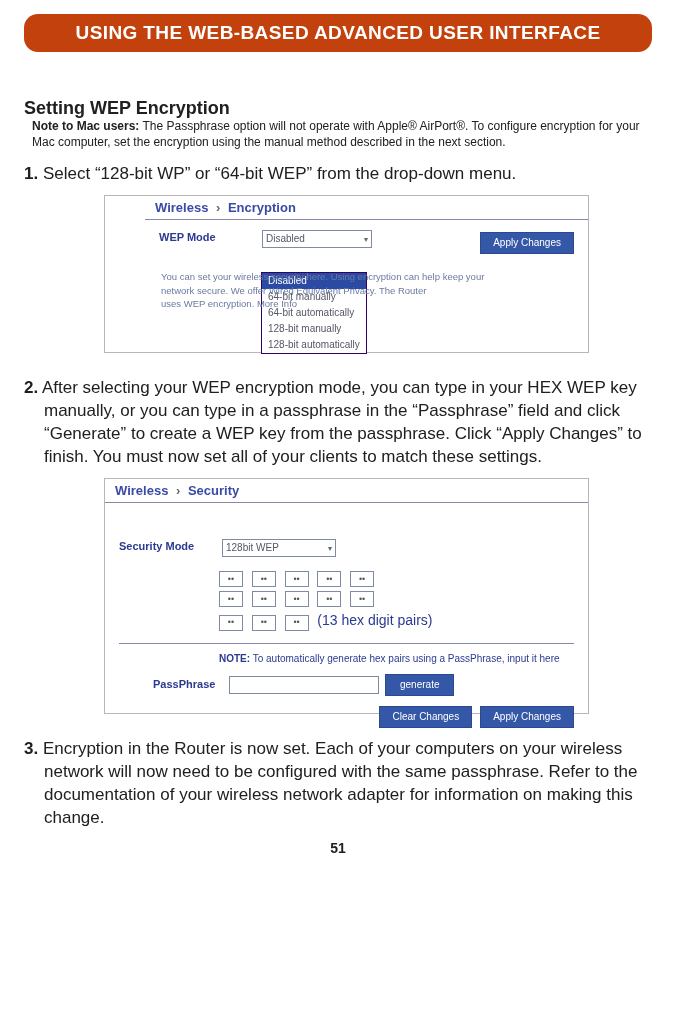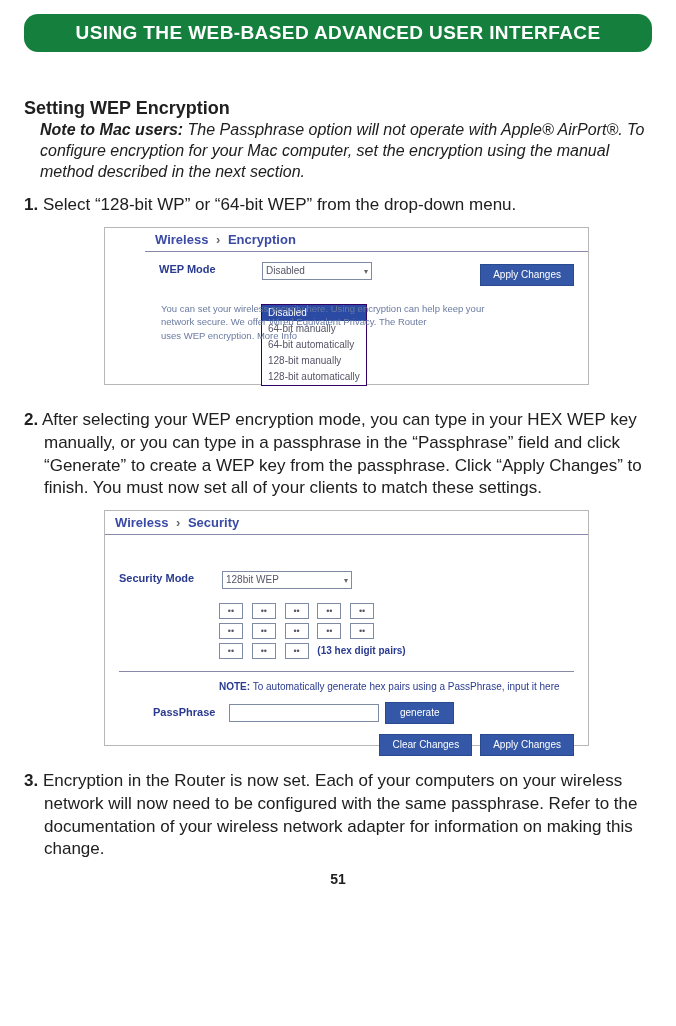--- a/index.html
+++ b/index.html
@@ -8,43 +8,42 @@
     width: 676px;
     background: #fff;
     font-family: "Trebuchet MS", "Lucida Grande", Verdana, sans-serif;
     color: #202020;
   }
   .page {
     width: 676px;
     padding: 14px 24px 10px 24px;
   }
   .title-bar {
-    background: #15803d;
+    background: #c2410c;
     color: #fff;
     border-radius: 14px;
     height: 38px;
     display: flex;
     align-items: center;
     justify-content: center;
     font-size: 19px;
     letter-spacing: .4px;
     font-weight: 600;
     font-stretch: condensed;
     margin-bottom: 46px;
   }
   .h2 {
     font-size: 18px;
     font-weight: 700;
     margin: 0 0 0 0;
   }
   .mac-note {
-    font-style: italic;
-    font-size: 16px;
+    font-size: 12px;
     line-height: 1.32;
-    margin: 0 0 8px 16px;
+    margin: 0 0 8px 8px;
   }
   .mac-note b { font-weight: 700; }
   .step {
     font-size: 17px;
     line-height: 1.34;
     margin: 0 0 10px 0;
   }
   .step .num { font-weight: 700; }
   .indent-step { padding-left: 20px; text-indent: -20px; margin-top: 12px; }
   .shot {
@@ -97,21 +96,21 @@
     width:24px; height:16px; border:1px solid #7f8ba3;
     display:inline-flex; align-items:center; justify-content:center;
     font-size:9px; margin-right:6px; background:#fff;
   }
   .passin {
     border:1px solid #7f8ba3; height:18px; width:150px; background:#fff;
     display:inline-block; vertical-align:middle;
   }
   .actions { display:flex; justify-content:flex-end; gap:8px; margin-top:10px; }
   .note-txt { color:#2a3a8f; font-size:10px; }
-  .hex-cap { color:#2a3a8f; font-weight:700; font-size:10px; }
+  .hex-cap { color:#2a3a8f; font-weight:400; font-size:14px; }
   .pagenum { text-align:center; font-weight:700; font-size:14px; margin-top:6px; }
 </style>
 </head>
 <body>
 <div class="page">
 
 <div class="title-bar">
   <span>USING THE WEB-BASED ADVANCED USER INTERFACE</span>
 </div>
 
@@ -169,21 +168,21 @@
 
 <div class="shot" style="height:236px;">
   <div class="crumb">
     <span>Wireless</span>
     <span class="sep">›</span>
     <span>Security</span>
   </div>
   <div class="shot-inner">
     <div class="row" style="margin-bottom:14px;margin-top:26px;">
       <div class="lbl">Security Mode</div>
-      <div class="sel" style="width:130px;">
+      <div class="sel" style="width:114px;">
         <span>128bit WEP</span>
         <span class="chev">▾</span>
       </div>
     </div>
 
     <div style="margin-left:100px;">
       <div>
         <span class="hex">••</span>
         <span class="hex">••</span>
         <span class="hex">••</span>

